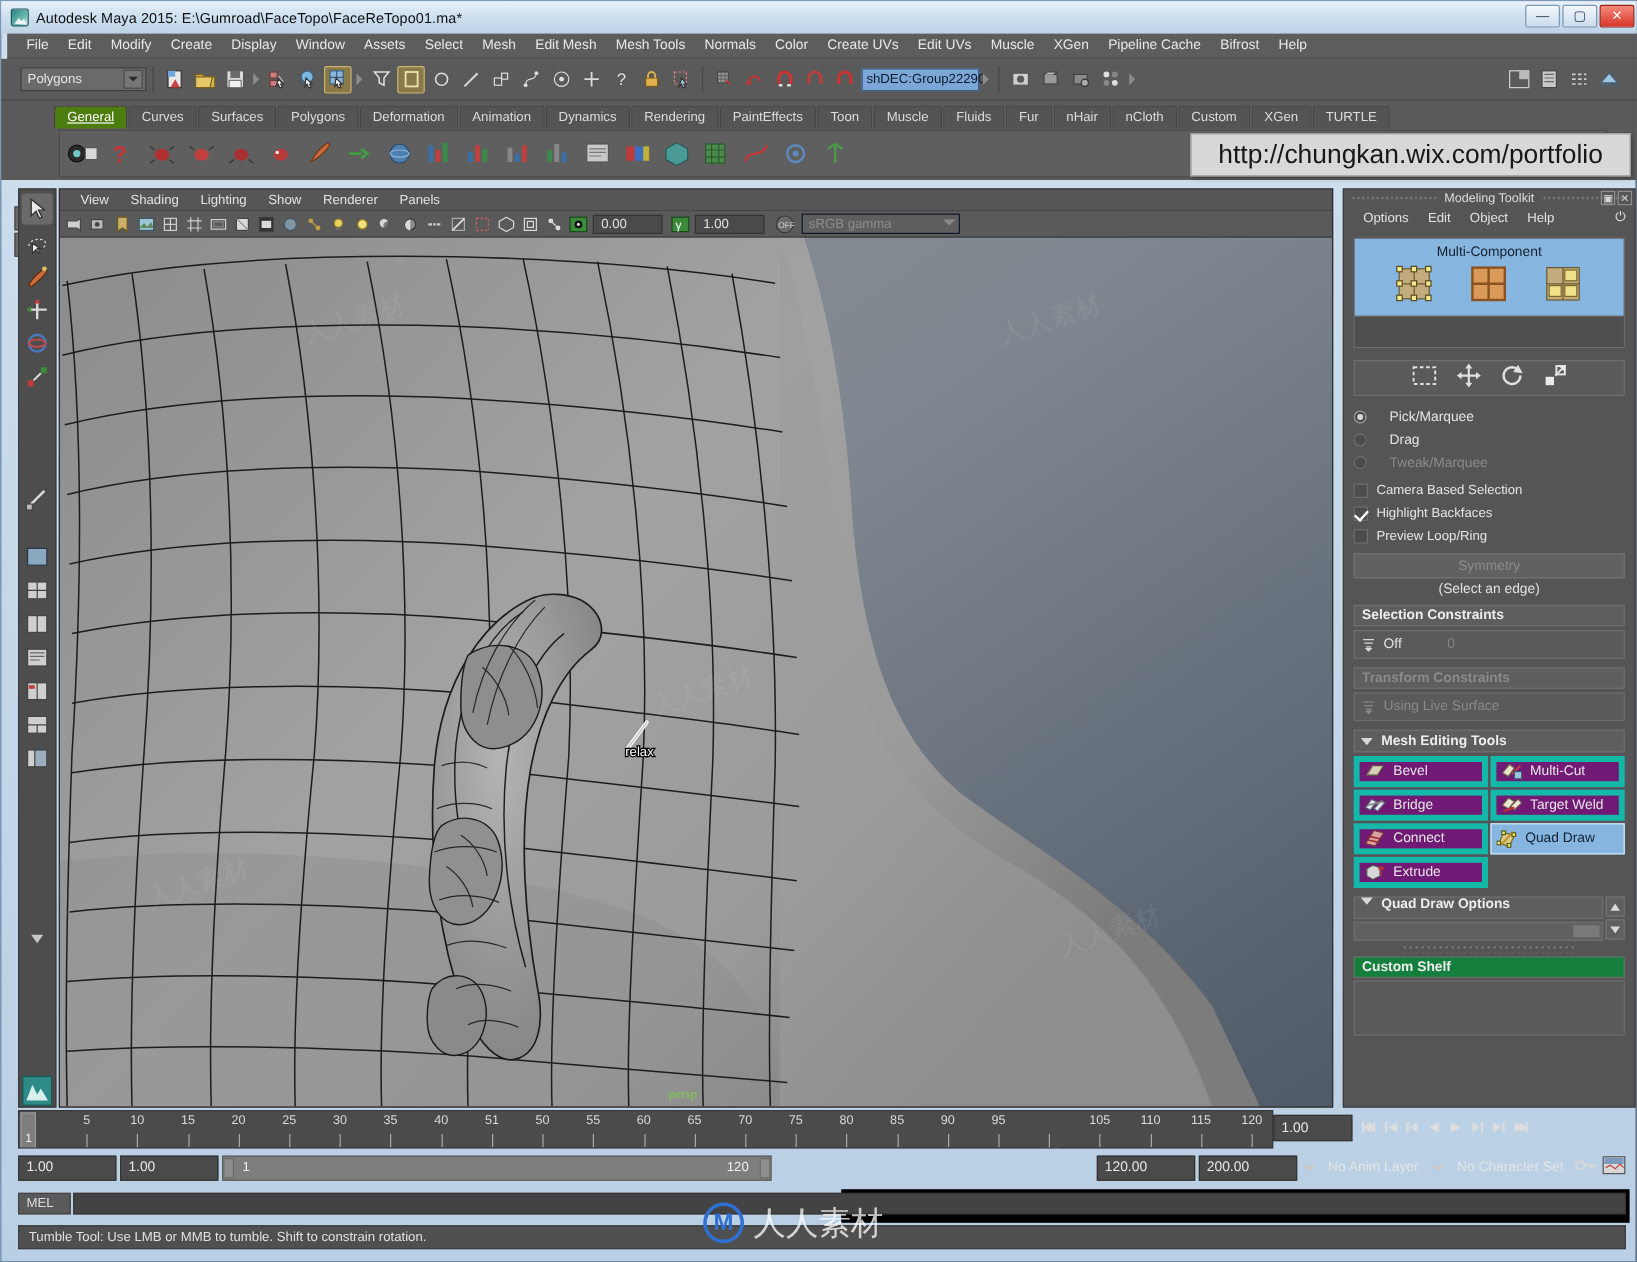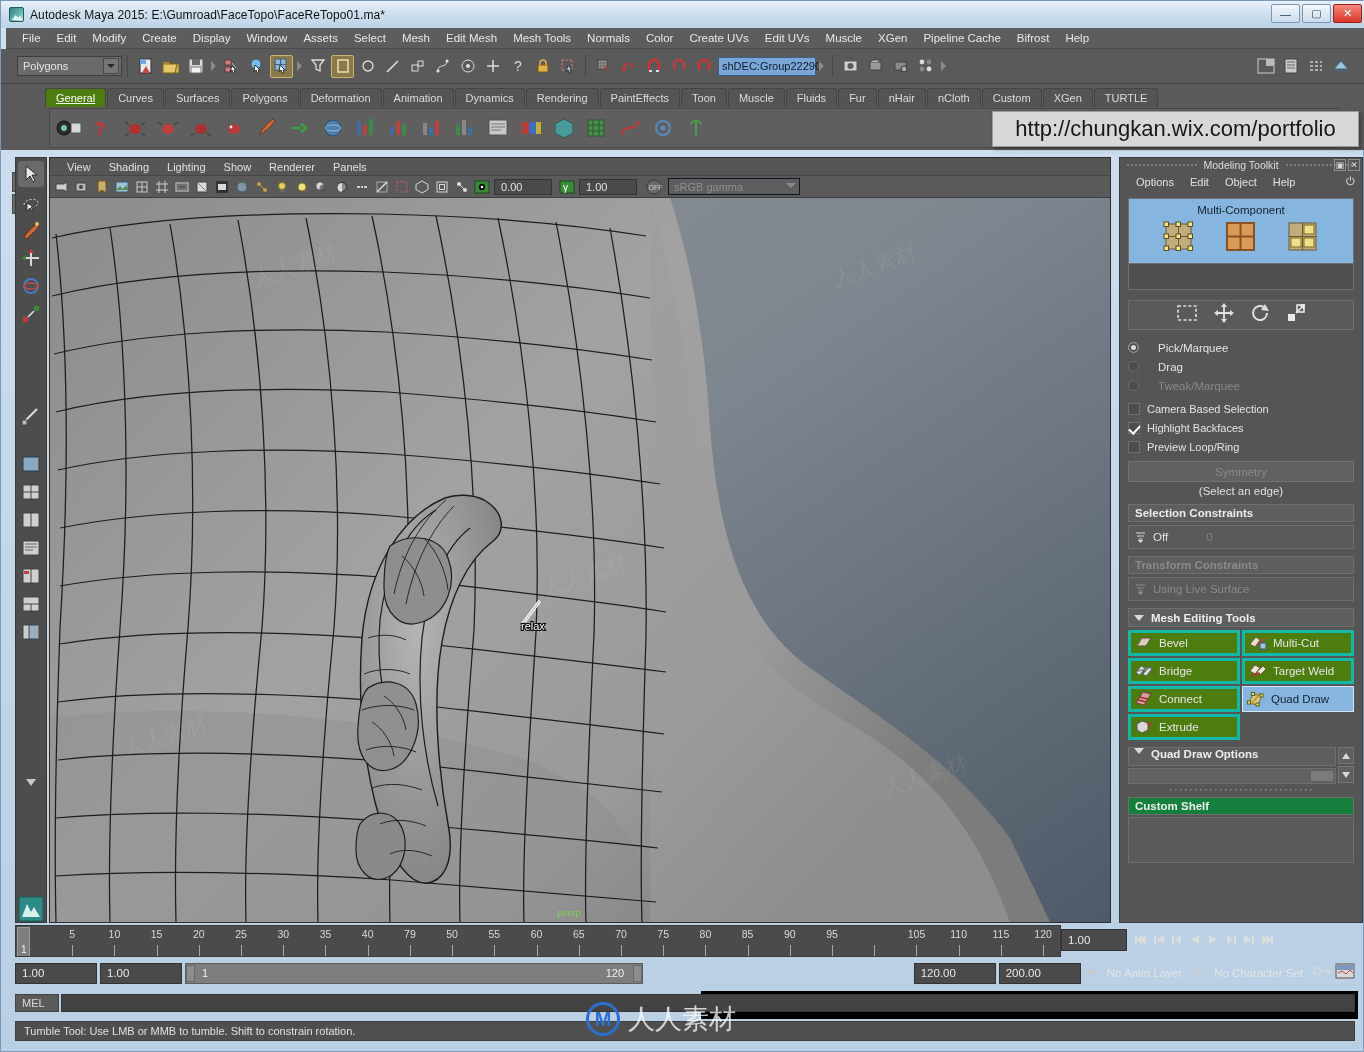--- a/index.html
+++ b/index.html
@@ -207,21 +207,21 @@
   .constraint-row .v{font-size:11.5px;color:#818181;margin-left:38px;}
   .constraint-row.dim .t{color:#8a8a8a;}
   .collapse-head {
     margin-top:7px;height:19px;background:#5e5e5e;border:1px solid #6e6e6e;
     display:flex;align-items:center;padding-left:5px;gap:7px;
     font-size:11.5px;font-weight:bold;color:#ededed;
   }
   .tri { width:0;height:0;border-left:5px solid transparent;border-right:5px solid transparent;border-top:6px solid #d8d8d8; }
   .met-grid { margin-top:3px; display:grid; grid-template-columns:1fr 1fr; gap:2px; }
   .met-btn {
-    height:26px;background:#4d7c0f;border:3px solid #14b8a6;
+    height:26px;background:#701a75;border:5px solid #14b8a6;
     display:flex;align-items:center;padding-left:4px;gap:6px;
     font-size:11.5px;color:#e6e6e6;
   }
   .met-btn.active { background:#86b6e0; border:1px solid #d4e6f5; color:#10202e; }
   .qdo-row { display:flex; align-items:stretch; gap:2px; margin-top:7px;}
   .qdo-main { flex:1; }
   .qdo-head {
     height:19px;background:#5e5e5e;border:1px solid #6e6e6e;
     display:flex;align-items:flex-start;padding-left:5px;gap:7px;
     font-size:11.5px;font-weight:bold;color:#ededed;
@@ -1330,21 +1330,21 @@
       <div class="tl-num" style="left: 182.852px;">20</div>
       <div class="tl-tick" style="left: 225.066px;"></div>
       <div class="tl-num" style="left: 225.066px;">25</div>
       <div class="tl-tick" style="left: 267.279px;"></div>
       <div class="tl-num" style="left: 267.279px;">30</div>
       <div class="tl-tick" style="left: 309.492px;"></div>
       <div class="tl-num" style="left: 309.492px;">35</div>
       <div class="tl-tick" style="left: 351.705px;"></div>
       <div class="tl-num" style="left: 351.705px;">40</div>
       <div class="tl-tick" style="left: 393.918px;"></div>
-      <div class="tl-num" style="left: 393.918px;">79</div>
+      <div class="tl-num" style="left: 393.918px;">51</div>
       <div class="tl-tick" style="left: 436.131px;"></div>
       <div class="tl-num" style="left: 436.131px;">50</div>
       <div class="tl-tick" style="left: 478.344px;"></div>
       <div class="tl-num" style="left: 478.344px;">55</div>
       <div class="tl-tick" style="left: 520.557px;"></div>
       <div class="tl-num" style="left: 520.557px;">60</div>
       <div class="tl-tick" style="left: 562.77px;"></div>
       <div class="tl-num" style="left: 562.77px;">65</div>
       <div class="tl-tick" style="left: 604.984px;"></div>
       <div class="tl-num" style="left: 604.984px;">70</div>

